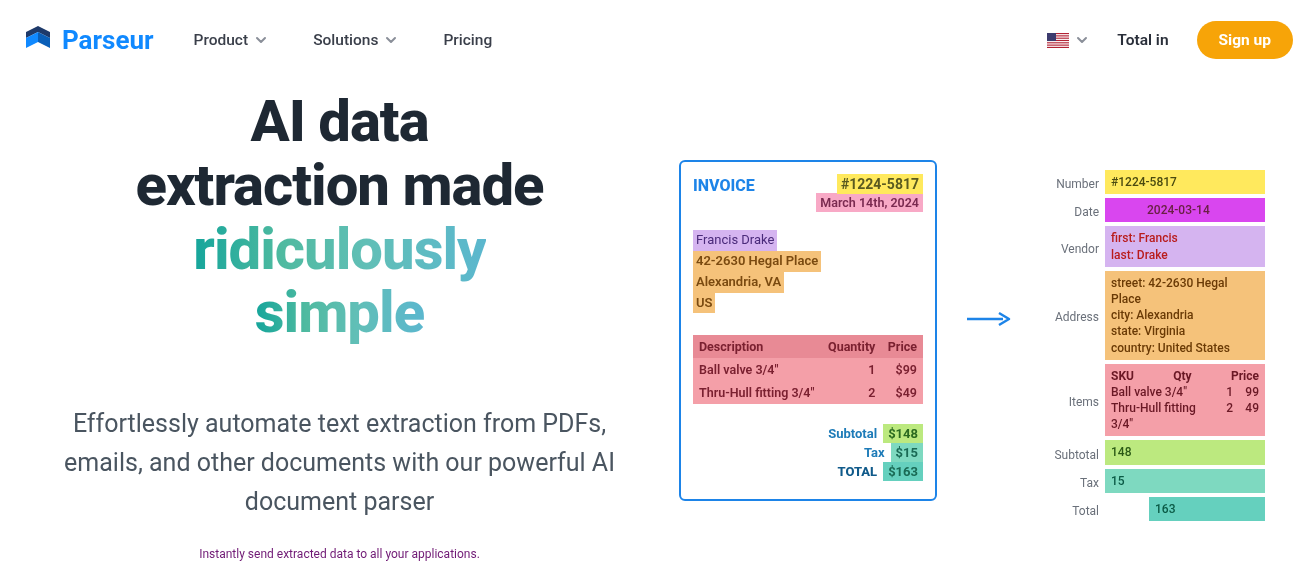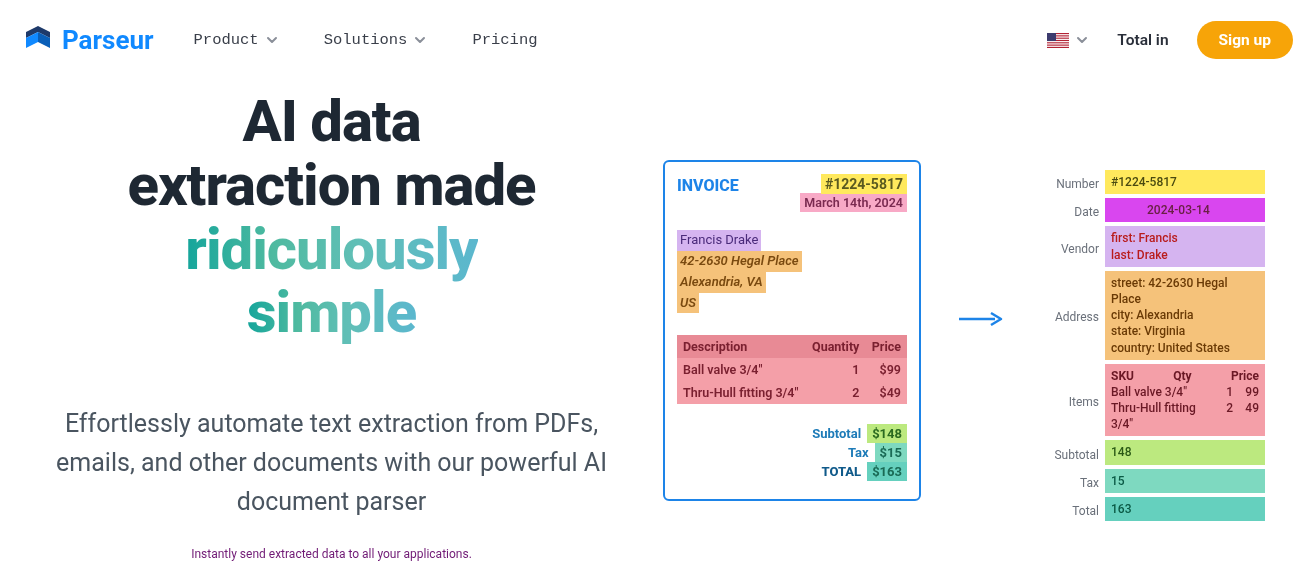--- a/index.html
+++ b/index.html
@@ -3,48 +3,48 @@
 <meta charset="utf-8">
 <style>
   * { margin: 0; padding: 0; box-sizing: border-box; }
   body { font-family: -apple-system, BlinkMacSystemFont, "Segoe UI", Roboto, sans-serif; background: #fff; width: 1315px; height: 582px; overflow: hidden; }
 
   
   .nav { display: flex; align-items: center; padding: 0 22px; height: 80px; }
   .logo { display: flex; align-items: center; gap: 8px; margin-right: 40px; }
   .logo-text { font-size: 26px; font-weight: 700; color: #1089ff; }
   .nav-items { display: flex; gap: 45px; }
-  .nav-item { display: flex; align-items: center; gap: 6px; color: #3a3f4a; font-size: 15.5px; font-weight: 500; cursor: pointer; font-family: Liberation Mono, monospace; }
+  .nav-item { display: flex; align-items: center; gap: 6px; color: #3a3f4a; font-size: 15.5px; font-weight: 500; cursor: pointer; }
   .chevron { display: inline-block; }
   .spacer { flex: 1; }
   .right-nav { display: flex; align-items: center; gap: 28px; }
   .lang { display: flex; align-items: center; gap: 6px; cursor: pointer; }
   .signin { color: #2a2f3a; font-size: 15.5px; font-weight: 600; cursor: pointer; }
   .signup { background: #f7a408; color: #fff; font-size: 15.5px; font-weight: 700; padding: 10px 22px; border-radius: 22px; cursor: pointer; }
 
   
   .hero { display: flex; padding: 0 50px; margin-top: 10px; }
   .hero-left { width: 600px; text-align: center; }
   .hero-title { font-size: 58px; font-weight: 800; color: #1e2833; line-height: 1.1; letter-spacing: -1px; }
   .hero-title-gradient { background: linear-gradient(90deg, #15a59b 0%, #4fbaa0 30%, #61bfb7 60%, #5bb7ce 100%); -webkit-background-clip: text; background-clip: text; color: transparent; font-weight: 800; }
   .hero-sub { margin-top: 60px; font-size: 25px; color: #4a5560; line-height: 1.55; }
   .hero-sub2 { margin-top: 24px; font-size: 12px; color: #701a75; line-height: 1.55; }
 
   
-  .hero-right { flex: 1; display: flex; align-items: flex-start; padding-top: 70px; padding-left: 50px; gap: 28px; }
+  .hero-right { flex: 1; display: flex; align-items: flex-start; padding-top: 70px; padding-left: 50px; gap: 20px; }
 
   
   .invoice { width: 258px; border: 2px solid #1d84e8; border-radius: 6px; padding: 14px 12px 18px; font-size: 13px; }
   .inv-row1 { display: flex; justify-content: space-between; align-items: flex-start; }
   .inv-title { color: #1d84e8; font-weight: 800; font-size: 16px; }
   .inv-id { background: #ffe95d; color: #5a5a20; font-weight: 700; padding: 2px 4px; font-size: 14px; text-align: right; }
   .inv-date { background: #f8a9c6; color: #7a2a50; font-weight: 600; padding: 2px 4px; font-size: 12.5px; text-align: right; display: block; margin-top: 1px; }
   .inv-addr { margin-top: 18px; display: inline-block; line-height: 1.45; }
   .inv-addr .name { background: #d5b4f0; color: #4a2a7a; font-weight: 400; padding: 1px 3px; display: inline-block; }
-  .inv-addr .rest { background: #f5c27a; color: #7a4a10; font-weight: 600; padding: 1px 3px; display: inline-block; font-style: italic; }
+  .inv-addr .rest { background: #f5c27a; color: #7a4a10; font-weight: 600; padding: 1px 3px; display: inline-block; }
   .inv-table { margin-top: 22px; width: 100%; border-collapse: collapse; background: #f49fa8; }
   .inv-table th { background: #e88a95; color: #7a2030; font-weight: 700; font-size: 12.5px; text-align: left; padding: 4px 6px; }
   .inv-table th:nth-child(2),.inv-table th:nth-child(3){text-align:right;}
   .inv-table td { color: #7a2030; font-weight: 600; padding: 4px 6px; font-size: 12.5px; }
   .inv-table td:nth-child(2),.inv-table td:nth-child(3){text-align:right;}
   .inv-totals { margin-top: 20px; }
   .inv-totals div { display: flex; justify-content: flex-end; align-items: center; gap: 6px; font-size: 13px; font-weight: 700; }
   .inv-totals .lbl { color: #1d7bb8; }
   .inv-totals .sub-val { background: #bce97f; color: #2a6a20; padding: 2px 5px; }
   .inv-totals .tax-val { background: #7ed9c0; color: #1a6a55; padding: 2px 5px; }
@@ -58,21 +58,21 @@
   .extracted { display: grid; grid-template-columns: 60px 160px; column-gap: 6px; row-gap: 4px; font-size: 12px; align-content: start; margin-top: 10px;}
   .ex-label { text-align: right; color: #6a707a; padding-top: 4px; align-self: center;}
   .ex-val { padding: 4px 6px; line-height: 1.35; font-size: 12px; font-weight: 500;}
   .bg-yellow { background: #ffe95d; color: #4a4a10; }
   .bg-pink   { background: #d946ef; color: #6a2045; padding-left: 42px; }
   .bg-purple { background: #d5b4f0; color: #b91c1c; }
   .bg-orange { background: #f5c27a; color: #6a3a05; }
   .bg-red    { background: #f49fa8; color: #6a1825; }
   .bg-green1 { background: #bce97f; color: #2a5a15; }
   .bg-green2 { background: #7ed9c0; color: #0a5a45; }
-  .bg-green3 { background: #65d0be; color: #0a5a45; }
+  .bg-green3 { background: #65d0be; color: #0a5a45; margin-left: 44px; }
   .ex-items-head { display:flex; justify-content:space-between; font-weight:700; }
   .ex-items-row { display:flex; justify-content:space-between; }
   .ex-items-row span:first-child{flex:1;}
   .ex-items-row span:nth-child(2){width:18px;text-align:right;}
   .ex-items-row span:nth-child(3){width:26px;text-align:right;}
 </style>
 </head>
 <body>
 
 <div class="nav">

